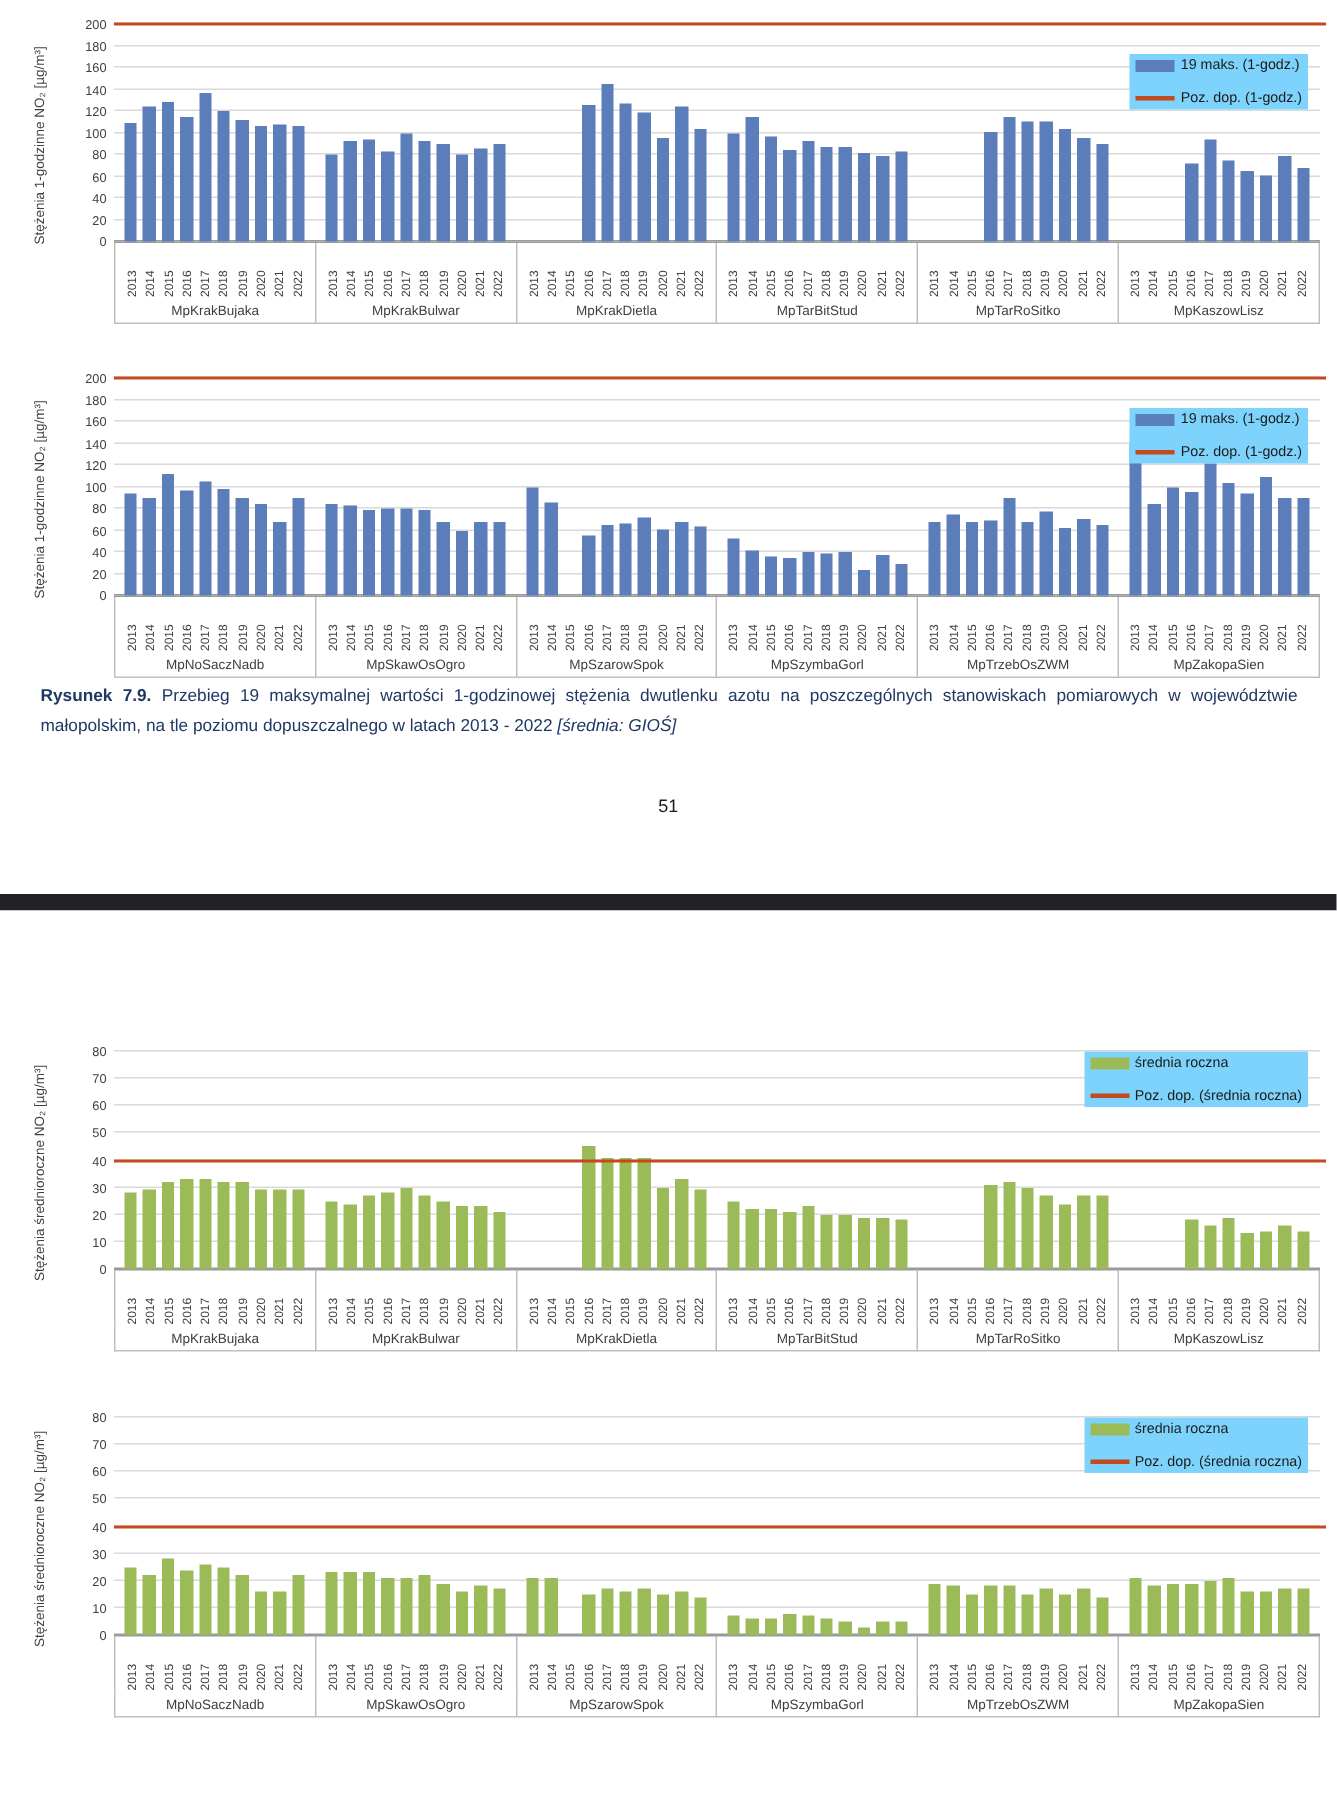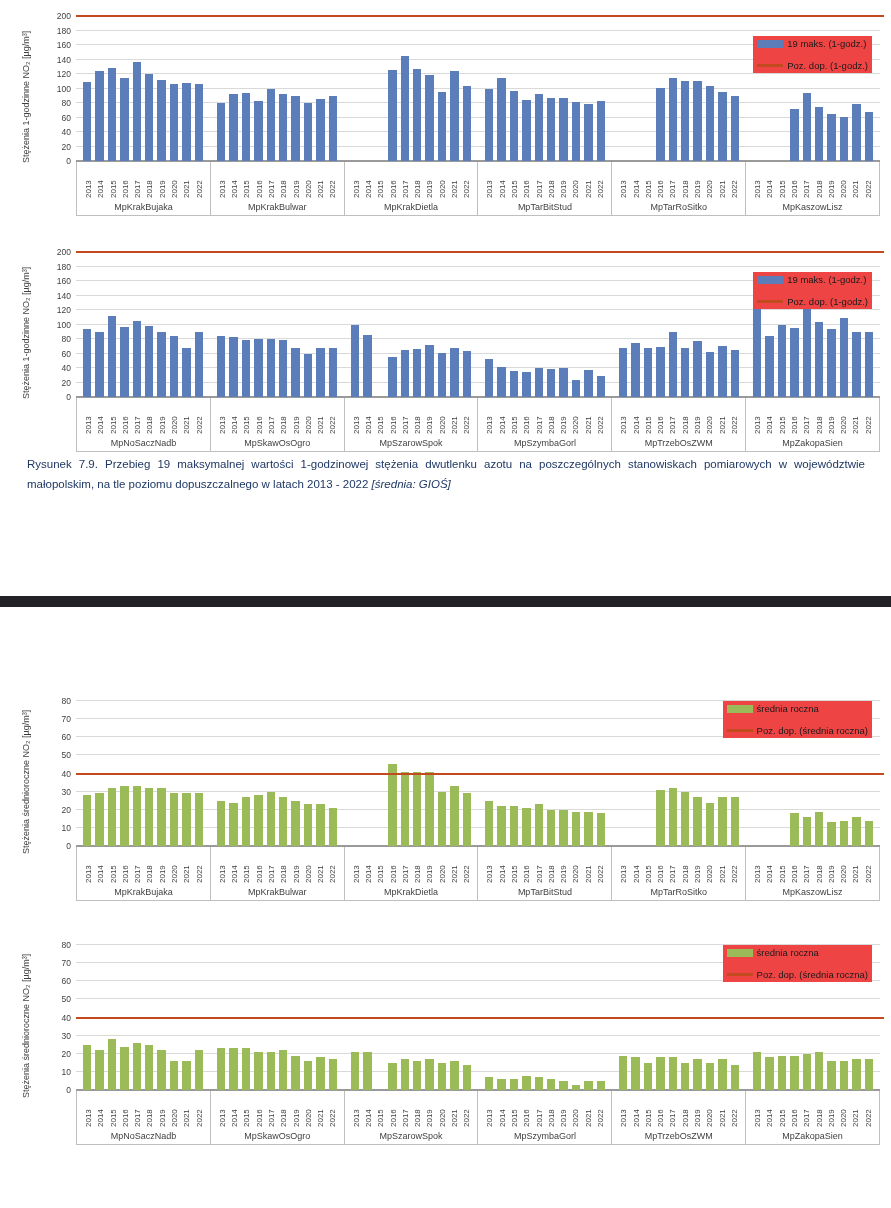--- a/index.html
+++ b/index.html
@@ -26,32 +26,32 @@
   .xrow { margin-left:48px; display:flex; }
   .years { height:36px; }
   .ygrp { flex:1; display:flex; padding:2px 5px 0 5px; border-right:1px solid #bfbfbf; }
   .ygrp:first-child { border-left:1px solid #bfbfbf; }
   .yr { flex:1; writing-mode:vertical-rl; transform:rotate(180deg); text-align:right;
     font-size:8px; color:#3f3f3f; display:flex; align-items:center; }
   .names { height:18px; }
   .nm { flex:1; text-align:center; font-size:9px; color:#3f3f3f; padding-top:4px;
     border-right:1px solid #bfbfbf; border-bottom:1px solid #bfbfbf; }
   .nm:first-child { border-left:1px solid #bfbfbf; }
-  .legend { position:absolute; right:8px; z-index:4; background:#ef4444; padding:2px 4px;
+  .legend { position:absolute; right:8px; z-index:4; background:#7dd3fc; padding:2px 4px;
     display:flex; flex-direction:column; gap:11px;text-align:right; }
   .leg-item { display:flex; align-items:center; gap:4px; }
   .leg-item .sw-bar { width:26px; height:8px; display:inline-block; }
   .leg-item .sw-line { width:26px; height:3px; display:inline-block; }
   .leg-item .lg-txt { font-size:9.5px; color:#1a1a1a; }
   .chart-blue .legend { top:20px; }
   .chart-green .legend { top:0px; }
 
   .caption { position:absolute; left:27px; width:838px; font-size:11.5px; line-height:1.75;
     color:#1f3864; text-align:justify; }
-  .caption .cap-label { font-weight:normal; }
+  .caption .cap-label { font-weight:bold; }
   .caption .cap-src { font-style:italic; }
   #caption1 { top:454px; }
   #pagenum { position:absolute; top:530px; left:0; width:891px; text-align:center;
     font-size:12px; color:#1a1a1a; }
 
   #chartA { top:16px; }
   #chartB { top:252px; }
   #chartC { top:94px; }  
   #chartD { top:338px; } 
 </style>
@@ -686,20 +686,21 @@
         </div>
         <div class="leg-item">
           <span class="sw-line" style="background: rgb(195, 73, 31);"></span>
           <span class="lg-txt">Poz. dop. (1-godz.)</span>
         </div>
       </div>
   </div>
 
   <p class="caption" id="caption1"><span class="cap-label">Rysunek 7.9.</span><span> Przebieg 19 maksymalnej wartości 1-godzinowej stężenia dwutlenku azotu na poszczególnych stanowiskach pomiarowych w województwie małopolskim, na tle poziomu dopuszczalnego w latach 2013 - 2022 </span><span class="cap-src">[średnia: GIOŚ]</span></p>
 
+  <div id="pagenum">51</div>
 </div>
 
 <div id="divider"></div>
 
 <div class="page" id="page2">
   <div class="chart chart-green" id="chartC">
     <div class="ylab">Stężenia średnioroczne NO₂ [µg/m³]</div>
     <div class="plot">
         <div class="grid" style="bottom: 0%; background: rgb(154, 154, 154);">
           <span class="ytick">0</span>

